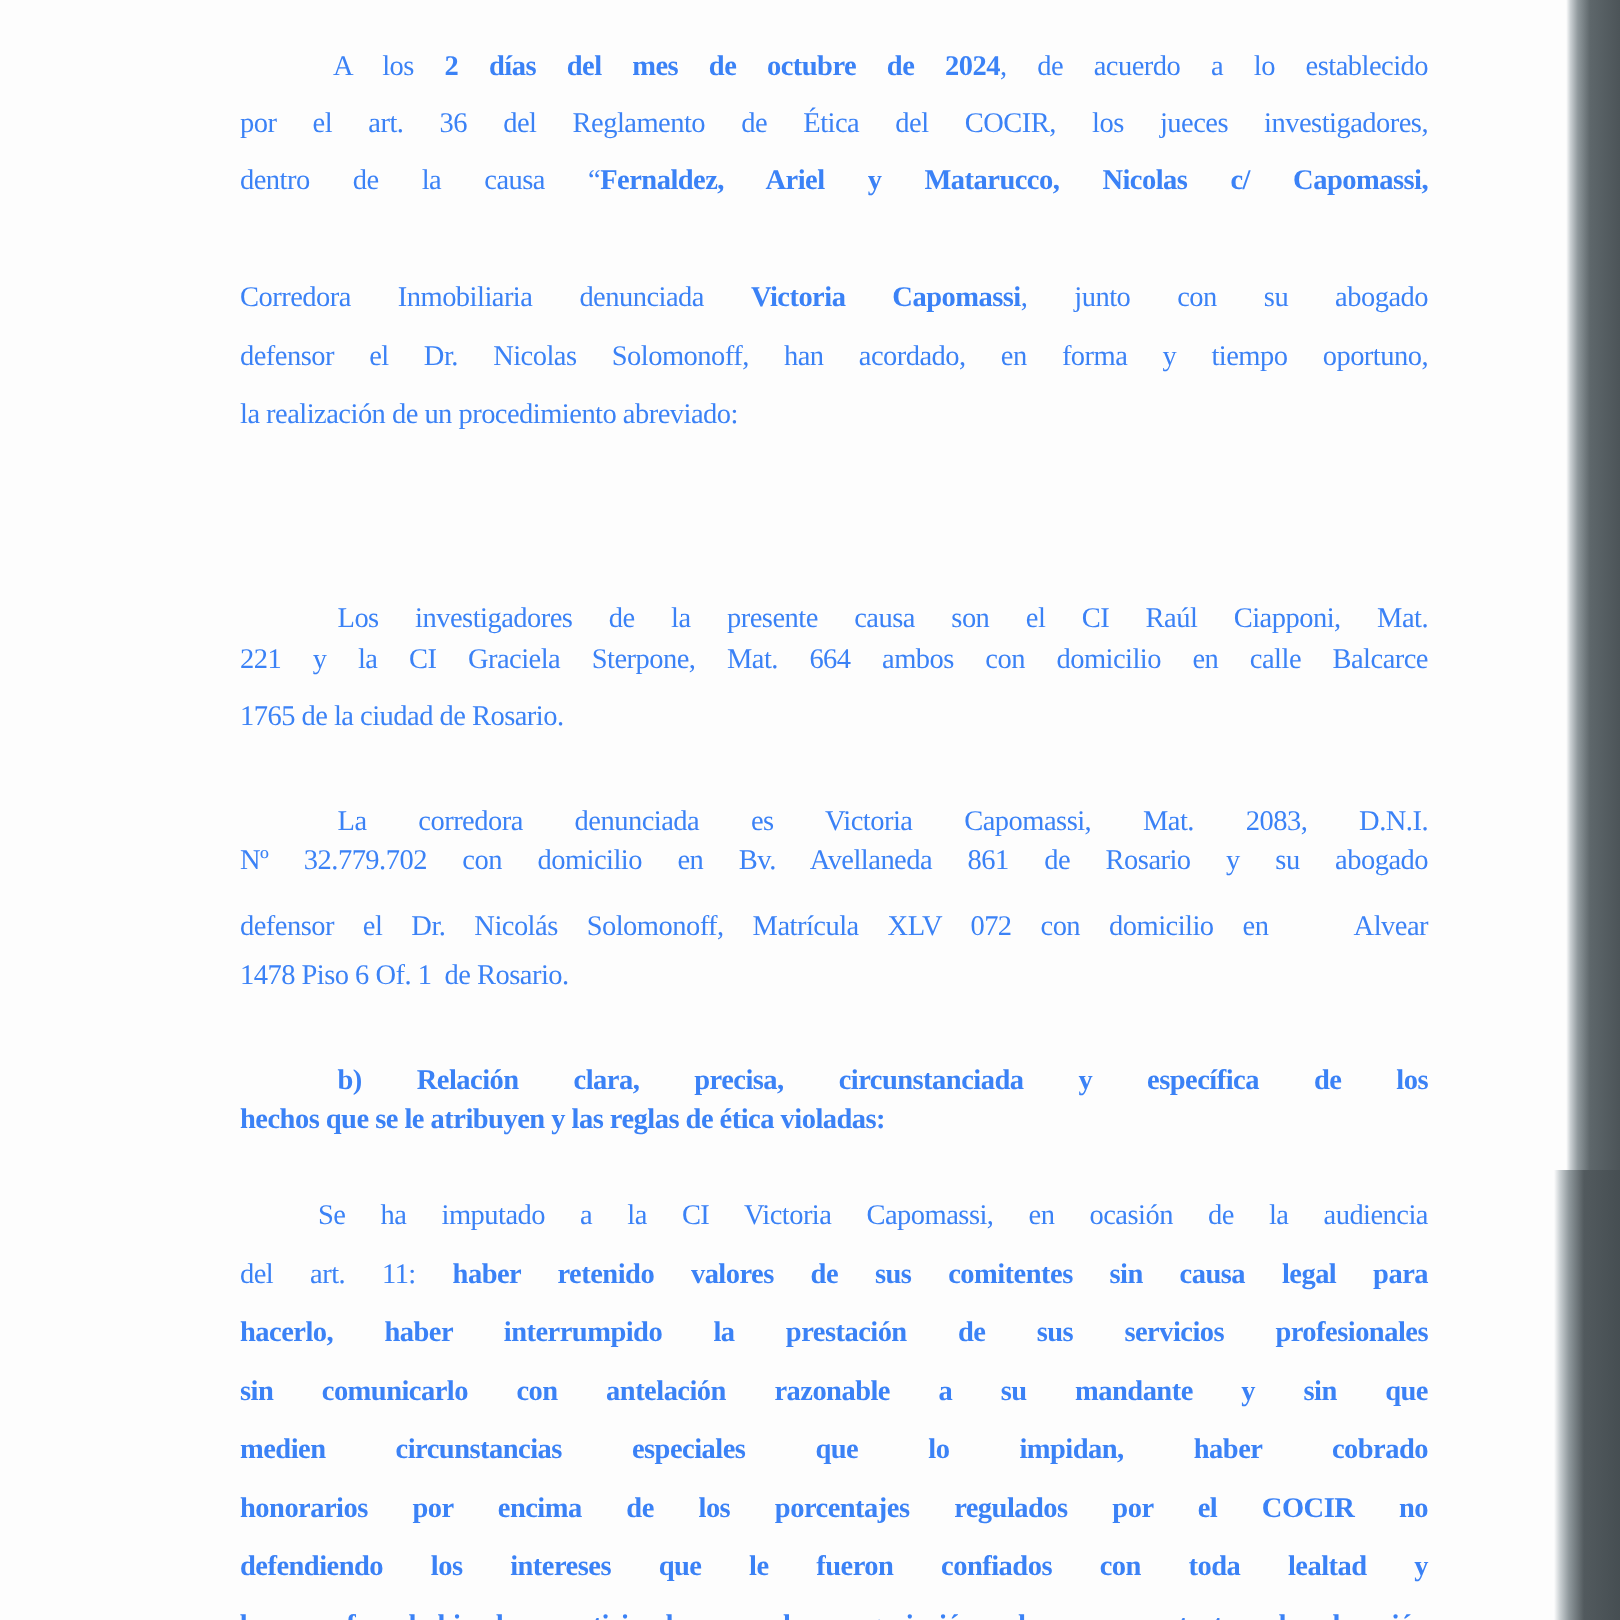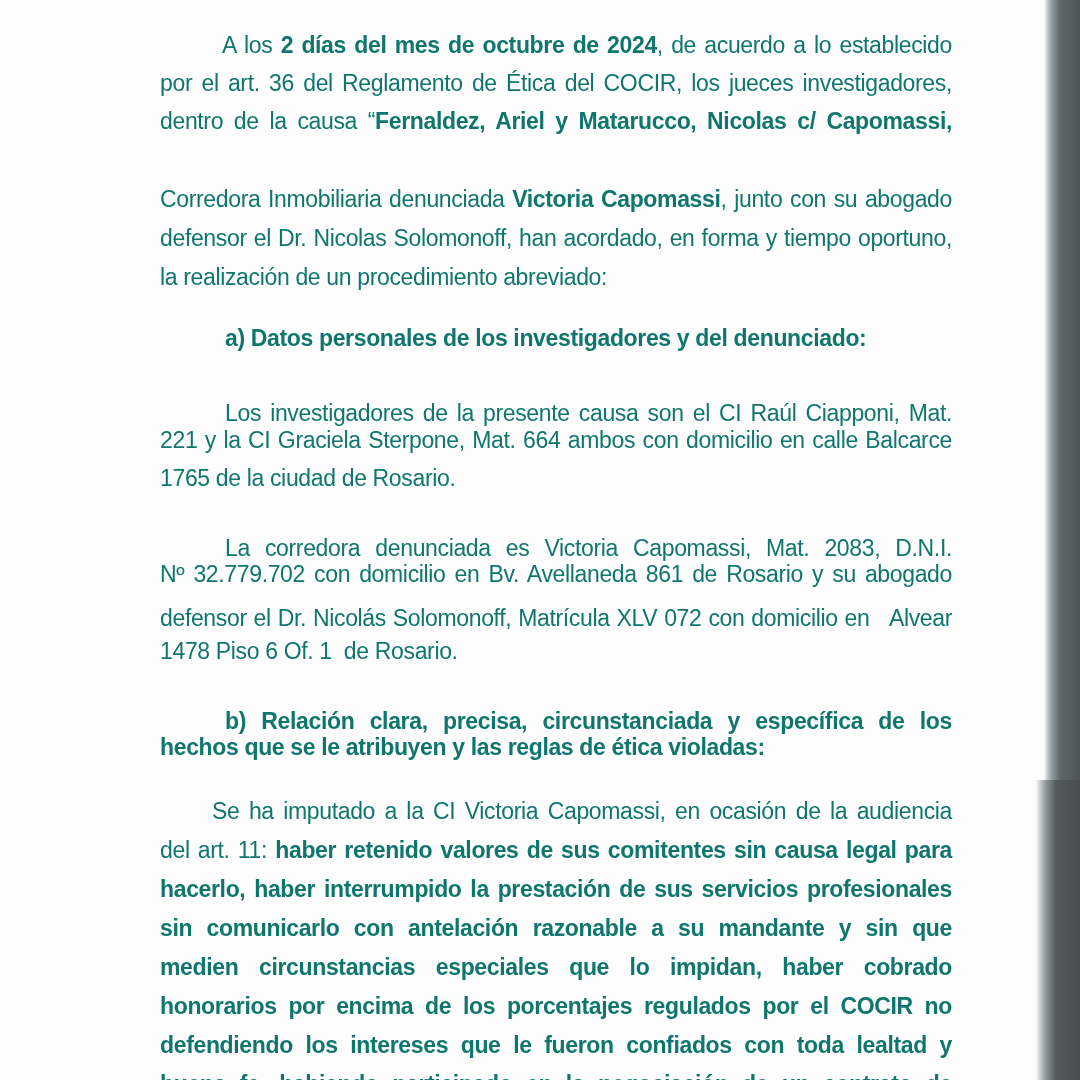--- a/index.html
+++ b/index.html
@@ -14,22 +14,22 @@
   .scan-edge {
     position:absolute; top:0; right:0; width:36px; height:1080px;
     background: linear-gradient(to right, #ffffff 0px, #c9cfd2 3px, #8f989c 8px, #5e676b 16px, #4c5458 100%);
   }
   .scan-edge-bottom {
     position:absolute; bottom:0; right:0; width:44px; height:300px;
     background: linear-gradient(to right, rgba(255,255,255,0) 0px, #c9cfd2 4px, #8f989c 10px, #525a5e 20px, #464e52 100%);
   }
   .line {
     position:absolute; left:160px; width:792px;
-    font-family:Liberation Sans, sans-serif;
-    font-size:23px; line-height:24px; color:#0f766e;
+    font-family:Liberation Serif, serif;
+    font-size:19px; line-height:24px; color:#3b82f6;
     white-space:nowrap;
     transform-origin:left center;
   }
   .just { text-align:justify; text-align-last:justify; white-space:normal; }
   .b { font-weight:bold; }
   .indent1 { left:222px; width:730px; }
   .indent2 { left:225px; width:727px;margin-top:12px; }
   .indent3 { left:212px; width:740px; }
   .narrow { letter-spacing:-0.35px; }
 </style>
@@ -44,21 +44,20 @@
 
   <div class="line just narrow" style="top:109px"><span>dentro de la causa “</span><span class="b">Fernaldez, Ariel y Matarucco, Nicolas c/ Capomassi,</span></div>
 
 
   <div class="line just narrow" style="top:187px"><span>Corredora Inmobiliaria denunciada </span><span class="b">Victoria Capomassi</span><span>, junto con su abogado</span></div>
 
   <div class="line just narrow" style="top:226px"><span>defensor el Dr. Nicolas Solomonoff, han acordado, en forma y tiempo oportuno,</span></div>
 
   <div class="line narrow" style="top:265px"><span>la realización de un procedimiento abreviado:</span></div>
 
-  <div class="line b narrow" style="top:326px; left:225px;">a) Datos personales de los investigadores y del denunciado:</div>
 
   <div class="line just indent2 narrow" style="top:389px">Los investigadores de la presente causa son el CI Raúl Ciapponi, Mat.</div>
   <div class="line just narrow" style="top:428px">221 y la CI Graciela Sterpone, Mat. 664 ambos con domicilio en calle Balcarce</div>
   <div class="line narrow" style="top:466px">1765 de la ciudad de Rosario.</div>
 
   <div class="line just indent2 narrow" style="top:524px">La corredora denunciada es Victoria Capomassi, Mat. 2083, D.N.I.</div>
   <div class="line just narrow" style="top:562px">Nº 32.779.702 con domicilio en Bv. Avellaneda 861 de Rosario y su abogado</div>
   <div class="line just narrow" style="top:586px; white-space:pre;margin-top:20px;">defensor el Dr. Nicolás Solomonoff, Matrícula XLV 072 con domicilio en   Alvear</div>
   <div class="line narrow" style="top:639px; white-space:pre;">1478 Piso 6 Of. 1  de Rosario.</div>
 

